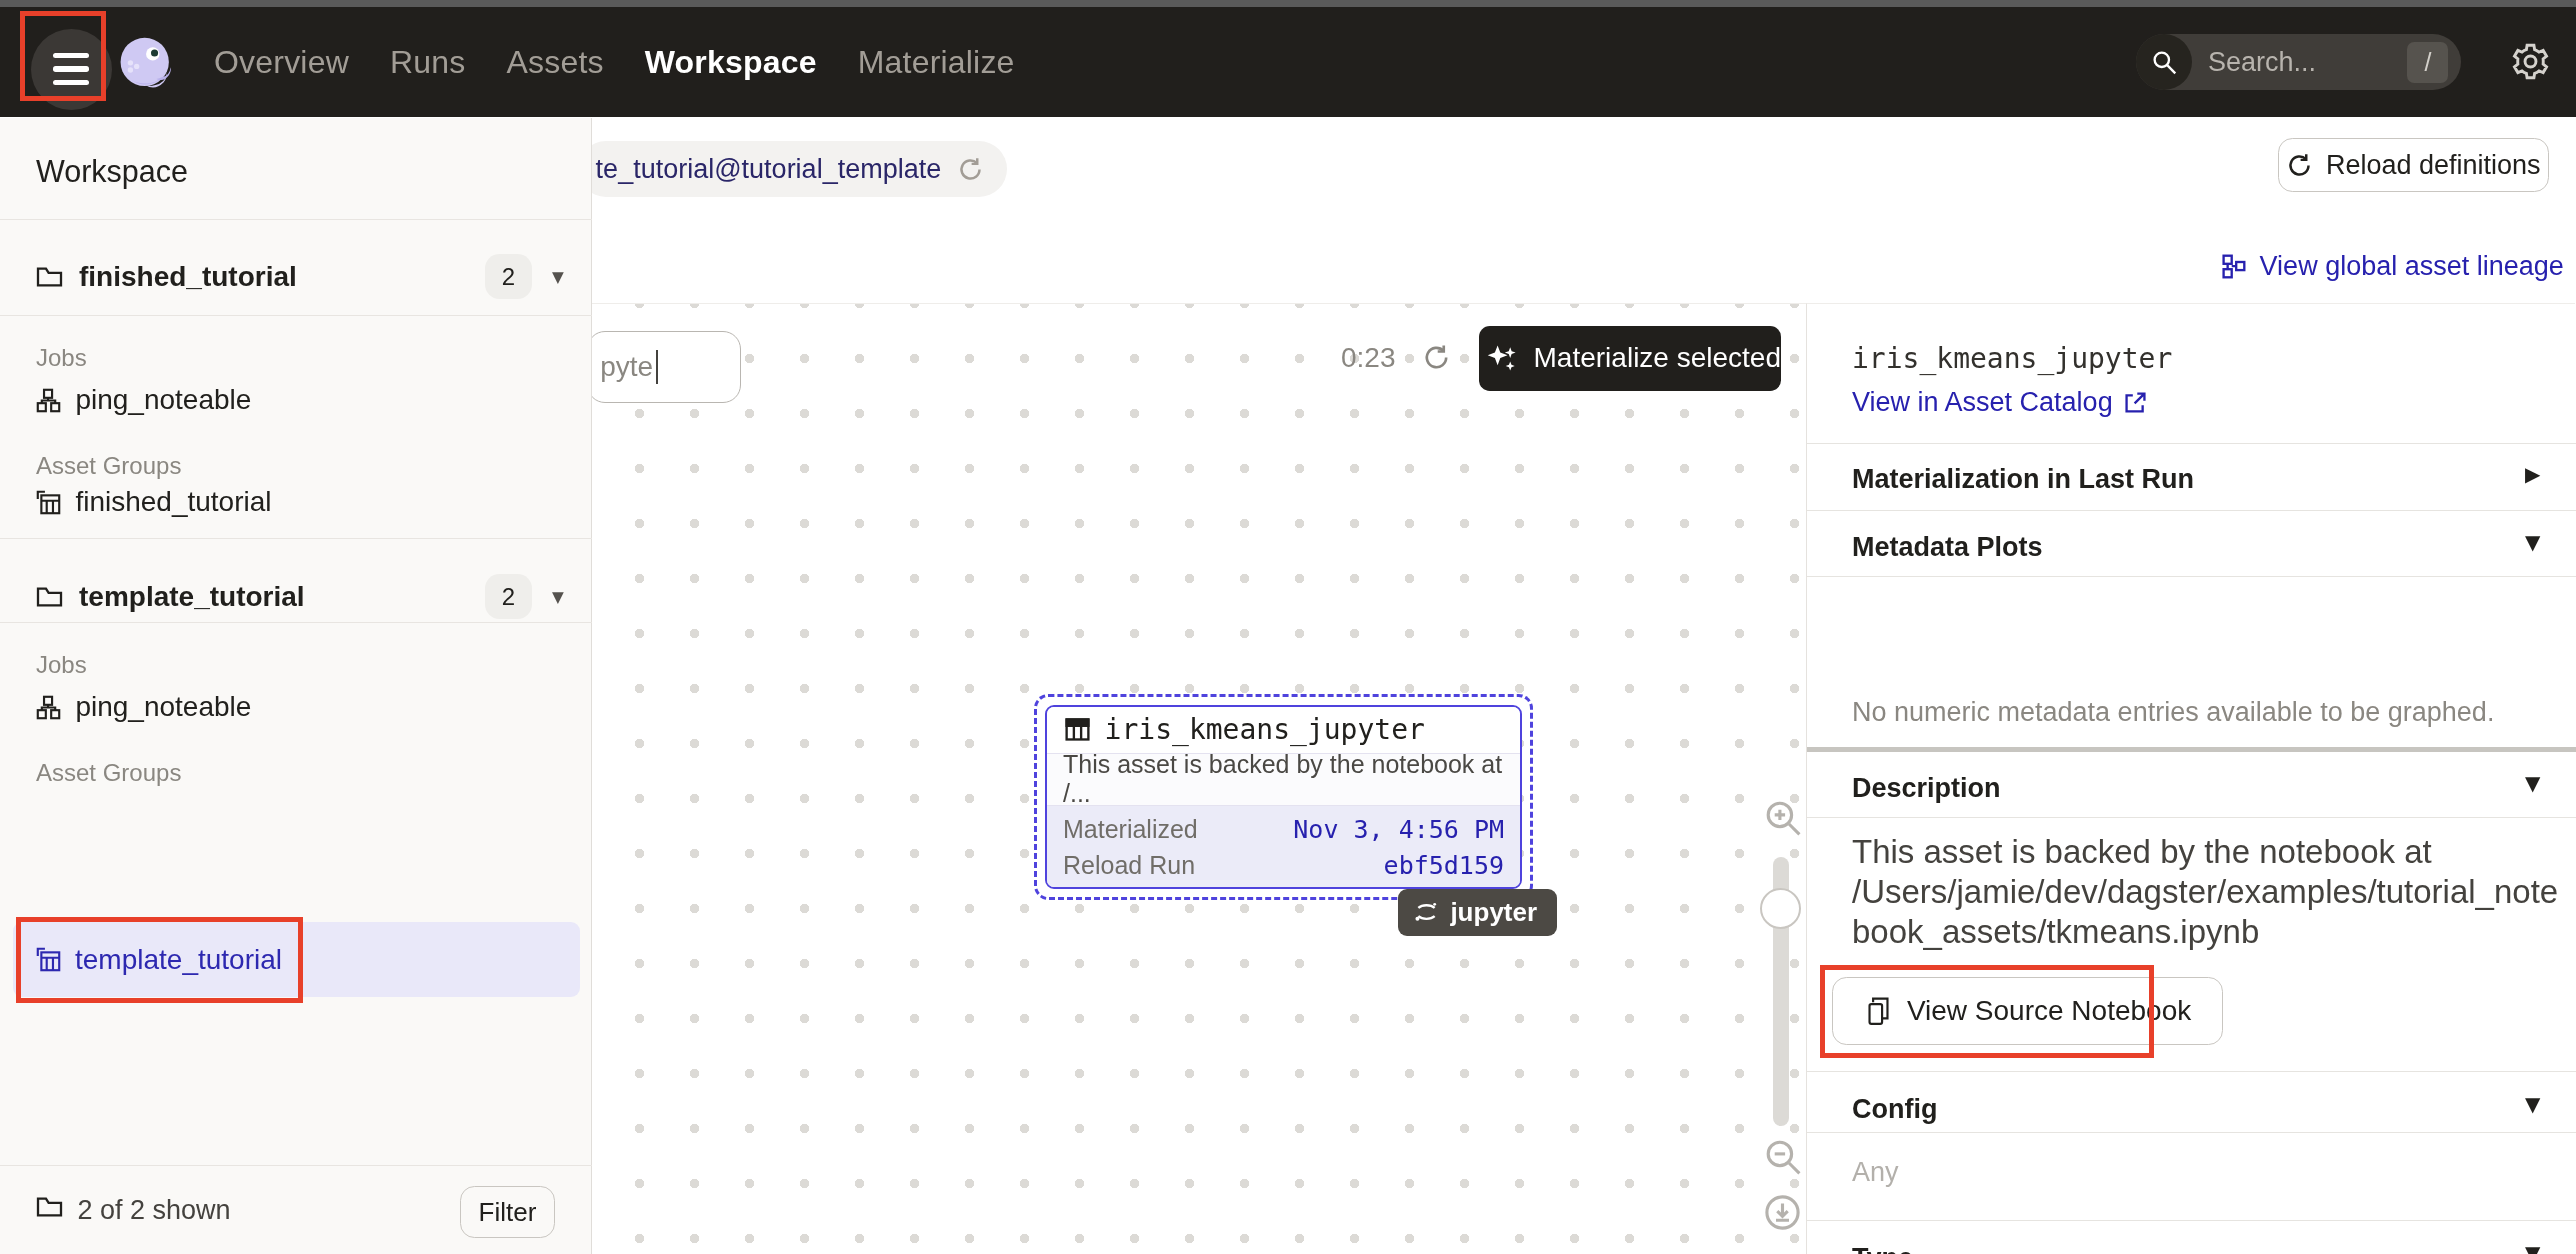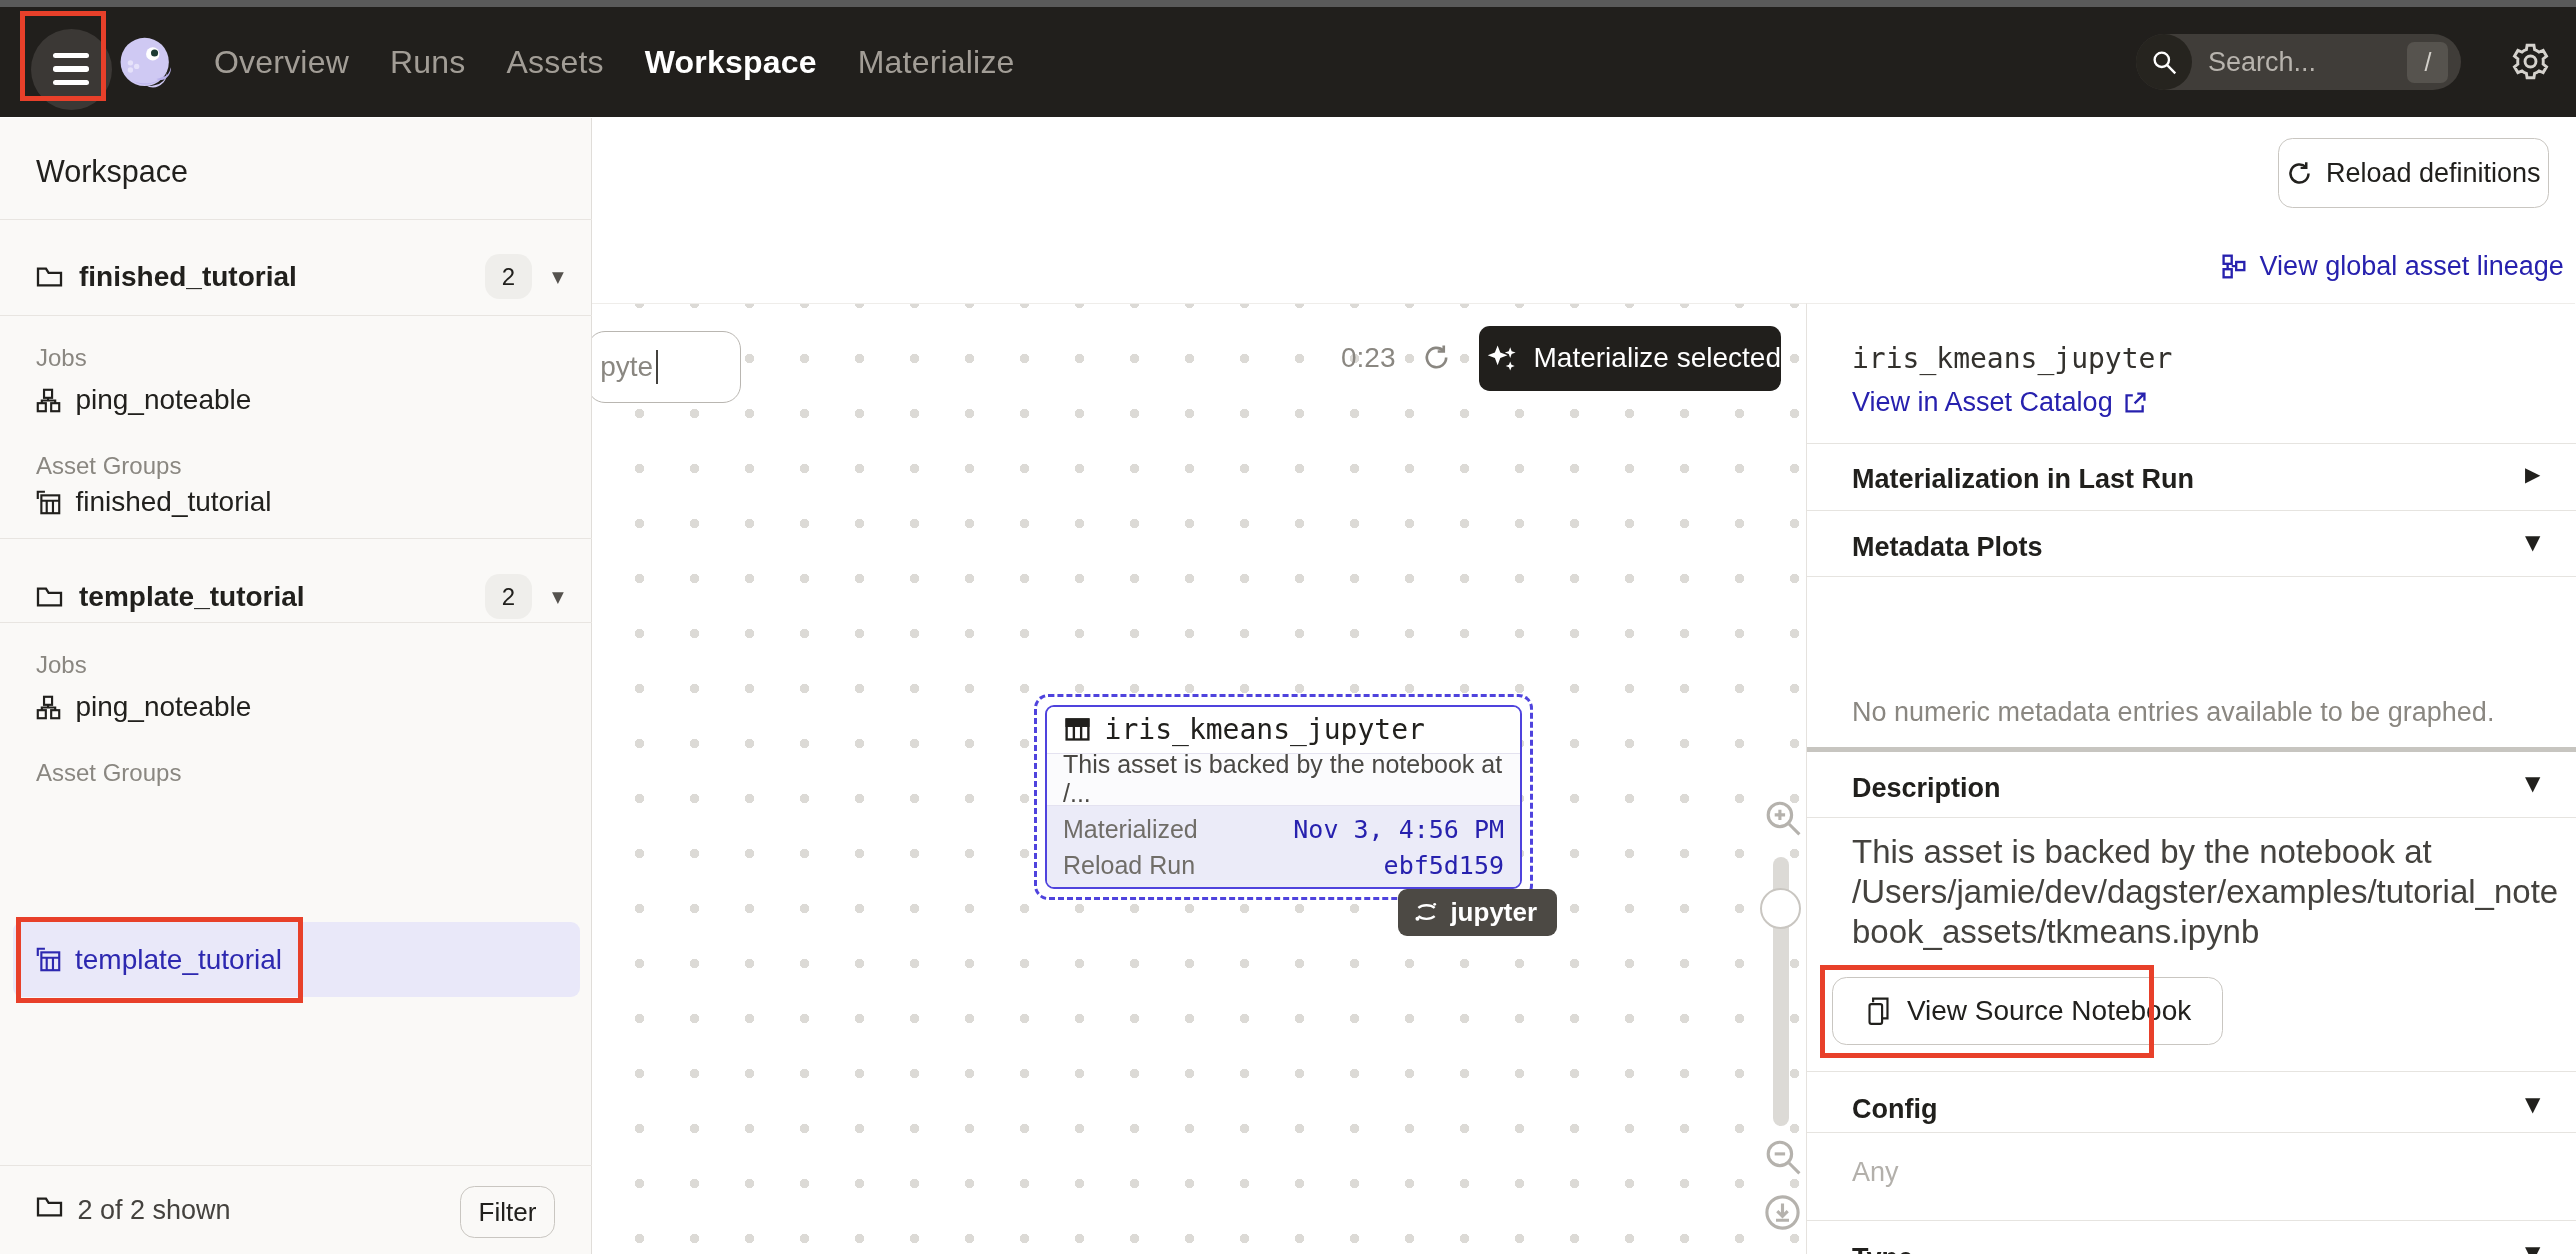--- a/index.html
+++ b/index.html
@@ -43,21 +43,21 @@
   #sb-selected { position:absolute; left:12.6px; top:804px; width:567px; height:75px; background:#e9e8f9; border-radius:9px; display:flex; align-items:center; padding-left:23px; gap:14.4px; font-size:28px; color:#2d28b0; cursor:pointer; }
   #anno-selected { left:16px; top:799px; width:287px; height:86px; }
   #sb-footer { position:absolute; left:0; top:1047px; width:592px; height:91px; border-top:0.9px solid #e8e5e1; }
   #sb-count { position:absolute; left:36px; top:29px; display:flex; align-items:flex-start; gap:14.4px; font-size:27px; color:#44423e; }
   #filter-btn { position:absolute; left:460px; top:20px; width:95px; height:52px; border:0.9px solid #c9c6c1; border-radius:14.4px; background:#faf9f7; font-size:26px; color:#21201d; display:flex; align-items:center; justify-content:center; cursor:pointer; }
 
   
   #main { position:absolute; left:592px; top:118px; width:1984px; height:1137px; background:#ffffff; }
   #repo-pill { position:absolute; left:-14.4px; top:23px; height:56px; background:#f3f2f0; border-radius:28px; display:flex; align-items:center; padding:0 23px 0 18px; gap:16px; }
   #repo-pill .txt { font-size:27px; color:#2a2668; }
-  #reload-btn { position:absolute; left:1686px; top:20px; width:271px; height:70px; background:#ffffff; border:0.9px solid #c9c6c1; border-radius:14.4px; display:flex; align-items:center; justify-content:center; gap:12.6px; font-size:27px; color:#21201d; cursor:pointer; }
+  #reload-btn { position:absolute; left:1686px; top:20px; width:271px; height:54px; background:#ffffff; border:0.9px solid #c9c6c1; border-radius:14.4px; display:flex; align-items:center; justify-content:center; gap:12.6px; font-size:27px; color:#21201d; cursor:pointer; }
   #lineage-link { position:absolute; left:1628px; top:133px; display:flex; align-items:center; gap:12.6px; font-size:27px; color:#2721ae; cursor:pointer; }
 
   
   #graph { position:absolute; left:0; top:185px; width:1214px; height:952px; border-top:0.9px solid #efedea; overflow:hidden;
     background-image:radial-gradient(circle, #dcdad6 4.5px, transparent 5px); background-size:55px 55px; background-position:20px 27px; }
   #filter-fragment { position:absolute; left:-5.4px; top:27px; width:154px; height:72px; background:#fff; border:1.8px solid #b9b6b1; border-radius:18px; display:flex; align-items:center; padding-left:12.6px; font-size:28px; color:#8a8781; }
   #filter-cursor { width:1.8px; height:34px; background:#44423e; margin-left:2.7px; }
   #graph-timer { position:absolute; left:749px; top:38px; font-size:28px; color:#8a8781; }
   #graph-refresh { position:absolute; left:830px; top:39px; color:#8a8781; cursor:pointer; }
   #materialize-btn { position:absolute; left:887px; top:21.5px; width:302px; height:65px; background:#211f1c; border-radius:10.8px; display:flex; align-items:center; justify-content:flex-end; gap:12.6px; color:#fff; font-size:28px; cursor:pointer; }
@@ -236,20 +236,29 @@
           </svg>
         </span>
         <span>2 of 2 shown</span>
       </div>
       <div id="filter-btn">Filter</div>
     </div>
   </div>
 
   <div id="main">
 
+    <div id="repo-pill">
+      <span class="txt">te_tutorial@tutorial_template</span>
+      <span class="icon">
+        <svg width="27" height="27" viewBox="0 0 24 24" fill="none" stroke="#a29d96" stroke-width="2.2">
+          <path d="M20 12a8 8 0 1 1-2.3-5.6"></path>
+            <path d="M18 2 v5 h-5" fill="none"></path>
+        </svg>
+      </span>
+    </div>
 
     <div id="reload-btn">
       <span class="icon">
         <svg width="27" height="27" viewBox="0 0 24 24" fill="none" stroke="#21201d" stroke-width="2.2">
           <path d="M20 12a8 8 0 1 1-2.3-5.6"></path>
             <path d="M18 2 v5 h-5" fill="none"></path>
         </svg>
       </span>
       <span>Reload definitions</span>
     </div>

